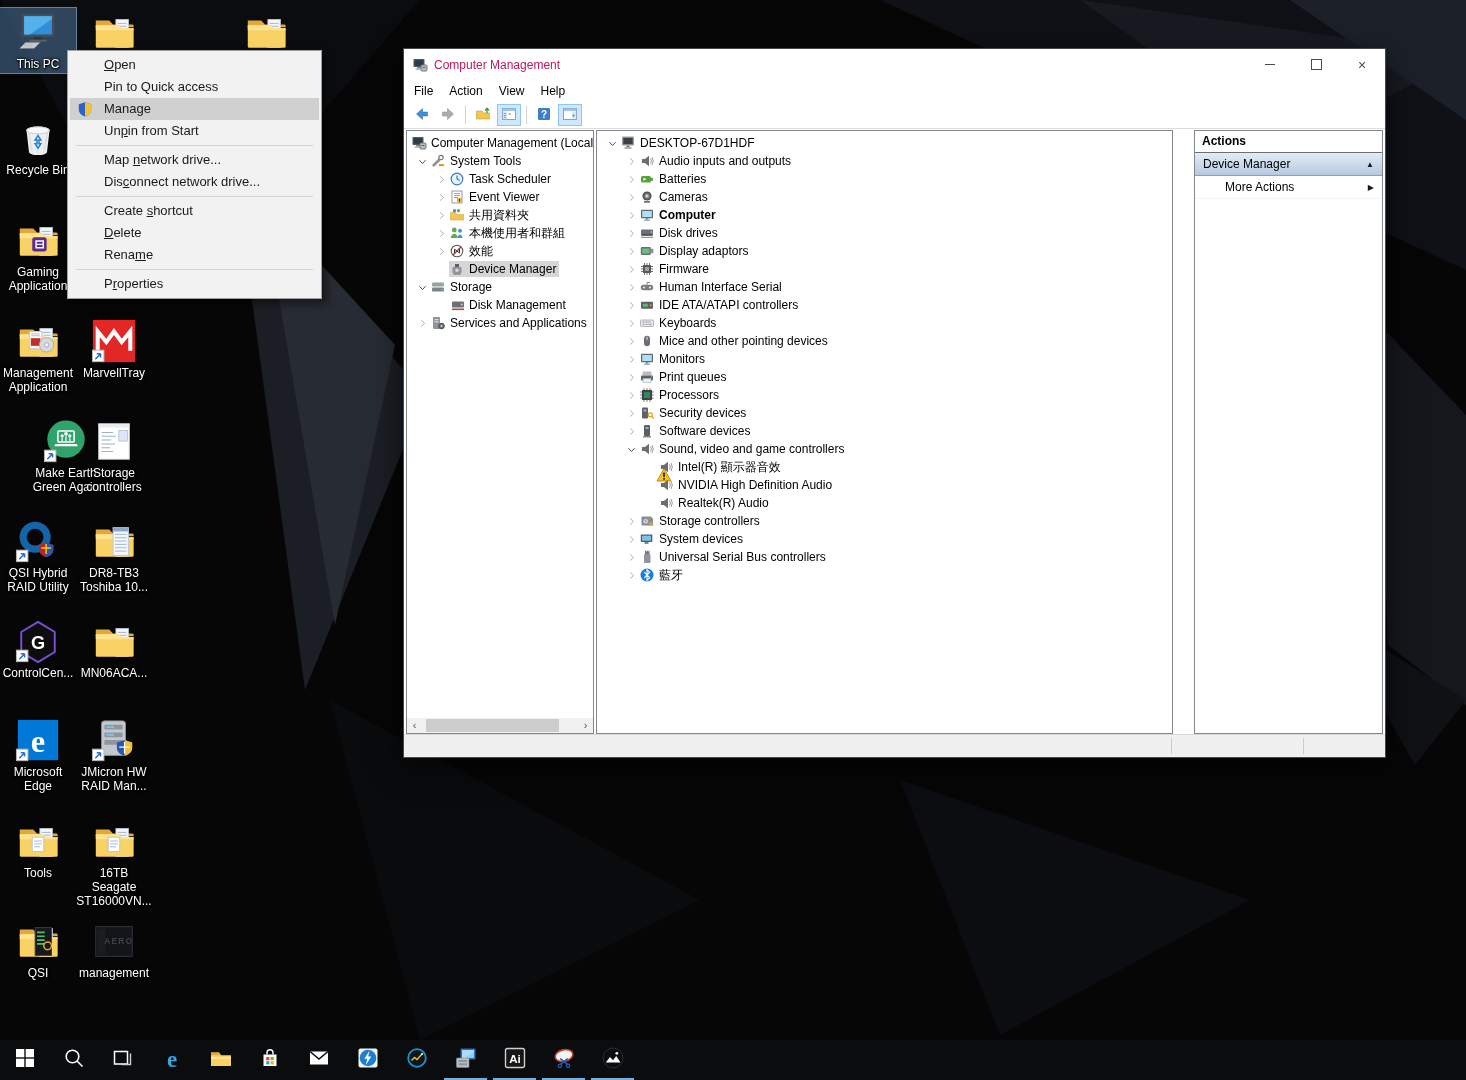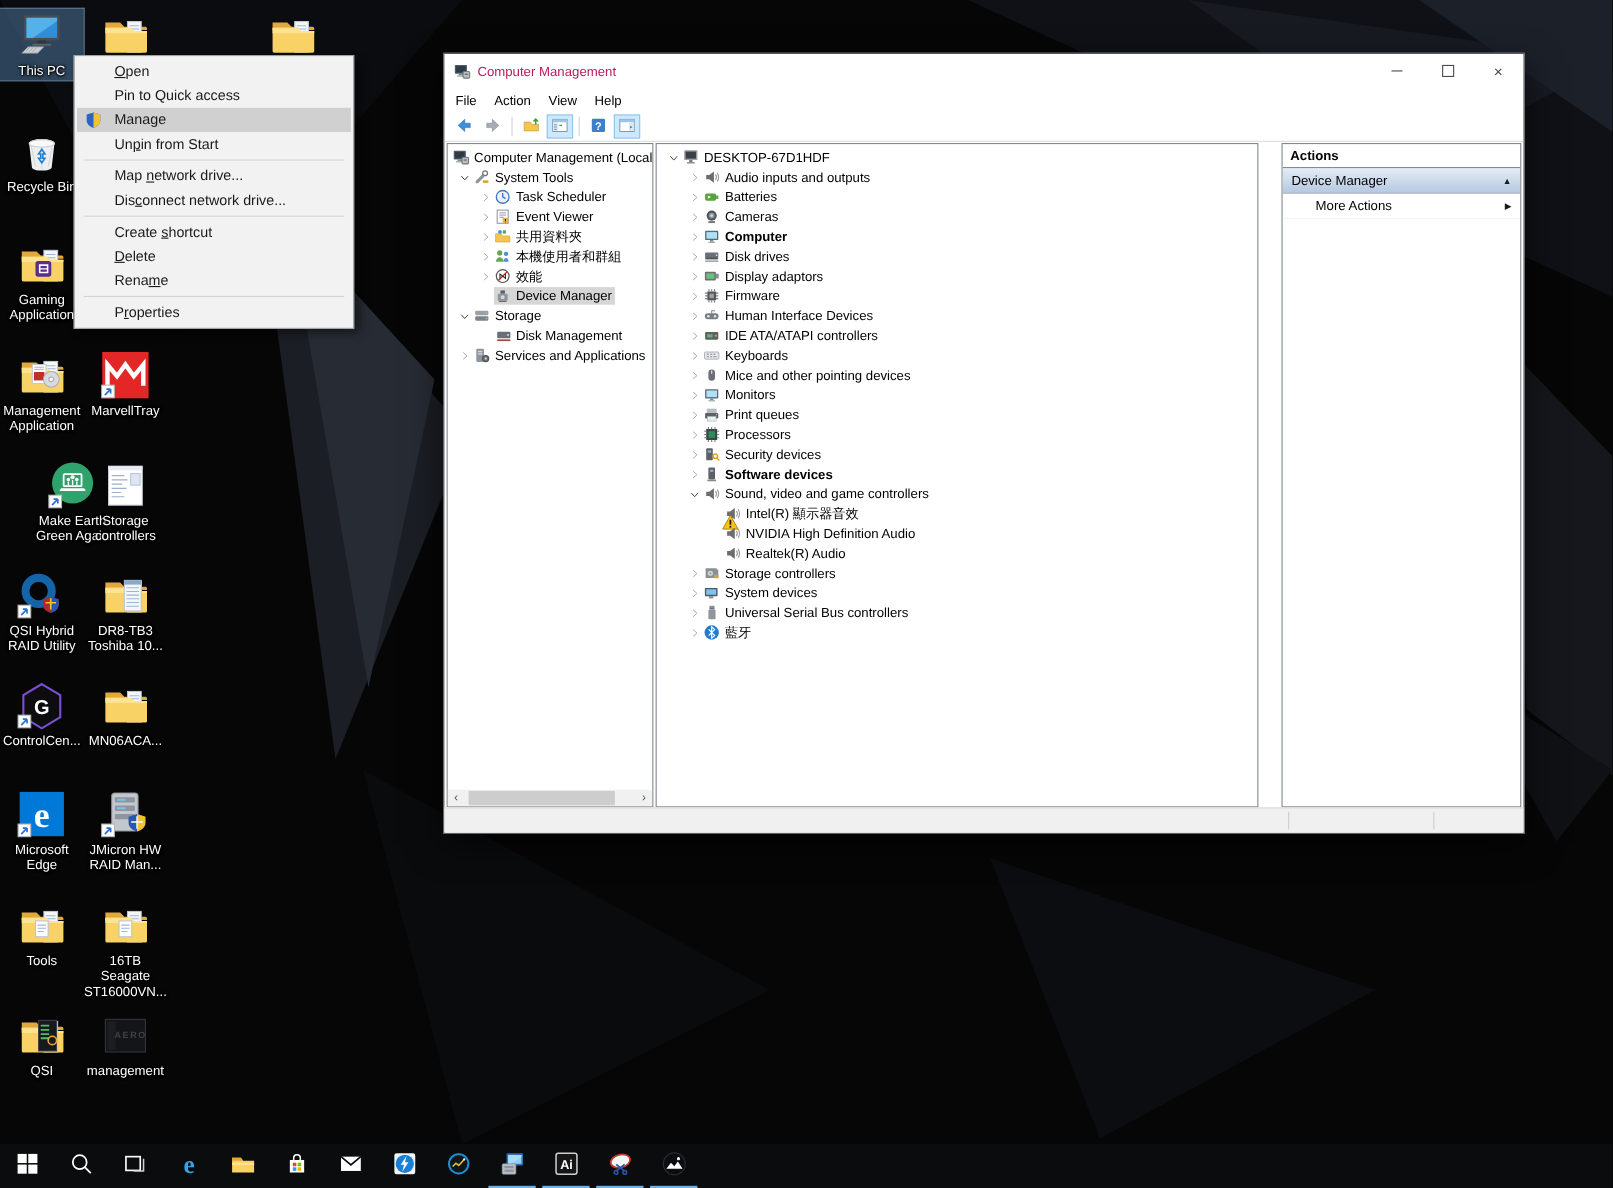--- a/index.html
+++ b/index.html
@@ -40,21 +40,21 @@
   .toolbar{height:26px;display:flex;align-items:center;padding-left:5px;border-bottom:1px solid #dcdcdc;}
   .tbtn{width:24px;height:22px;display:flex;align-items:center;justify-content:center;margin:0 1px;box-sizing:border-box;}
   .tbtn.checked{background:#cde8ff;border:1px solid #90c5ec;}
   .tbtn svg{width:16px;height:16px;}
   .tsep{width:1px;height:18px;background:#d2d2d2;margin:0 4px;}
 
   .panes{position:absolute;left:2px;right:2px;top:81px;bottom:23px;display:flex;}
   .pane{border:1px solid #828790;background:#fff;box-sizing:border-box;overflow:hidden;position:relative;}
   .pane.left{width:188px;flex:0 0 auto;}
   .pane.center{flex:1 1 auto;margin-left:2px;}
-  .pane.right{width:218px;flex:0 0 auto;margin-left:21px;}
+  .pane.right{width:189px;flex:0 0 auto;margin-left:21px;}
 
   .trow{height:18px;display:flex;align-items:center;white-space:nowrap;font-size:12px;}
   .chev{width:16px;height:16px;flex:0 0 16px;display:flex;align-items:center;justify-content:center;}
   .chev svg{width:11px;height:11px;}
   .nico{width:17px;height:16px;flex:0 0 17px;position:relative;}
   .nico svg{width:16px;height:16px;}
   .nlabel{padding:1px 3px;}
   .nwrap{display:flex;align-items:center;}
   .nwrap.selected{background:#d6d6d6;}
   .warn-badge{position:absolute;left:-2px;bottom:-1px;width:9px;height:9px;}
@@ -751,21 +751,21 @@
                 <path d="M6 3.5l5 4.5-5 4.5" fill="none" stroke="#a6a6a6" stroke-width="1.3"></path>
               </svg>
             </span>
             <span class="nwrap">
               <span class="nico"><svg viewBox="0 0 16 16" width="100%" height="100%" xmlns="http://www.w3.org/2000/svg">
                   <rect x="1.8" y="5.8" width="12.4" height="5.4" rx="2.7" fill="#787d83"></rect>
                   <circle cx="5" cy="8.5" r="1.1" fill="#e8e8e8"></circle>
                   <circle cx="11" cy="8.5" r="1.1" fill="#e8e8e8"></circle>
                   <path d="M8 5.8V3.5h3" stroke="#888" fill="none"></path>
                 </svg></span>
-              <span class="nlabel">Human Interface Devices</span>
+              <span class="nlabel">Human Interface Serial</span>
             </span>
           </div>
           <div class="trow" style="padding-left: 26px;">
             <span class="chev">
               <svg viewBox="0 0 16 16" width="100%" height="100%" xmlns="http://www.w3.org/2000/svg">
                 <path d="M6 3.5l5 4.5-5 4.5" fill="none" stroke="#a6a6a6" stroke-width="1.3"></path>
               </svg>
             </span>
             <span class="nwrap">
               <span class="nico"><svg viewBox="0 0 16 16" width="100%" height="100%" xmlns="http://www.w3.org/2000/svg">
@@ -860,21 +860,21 @@
             <span class="nwrap">
               <span class="nico"><svg viewBox="0 0 16 16" width="100%" height="100%" xmlns="http://www.w3.org/2000/svg">
                   <rect x="3" y="2.5" width="6" height="11" rx="1" fill="#5d6166"></rect>
                   <rect x="4.5" y="4.5" width="3" height="2" fill="#9ad"></rect>
                   <circle cx="11.3" cy="9.8" r="2" fill="none" stroke="#d9a514" stroke-width="1.3"></circle>
                   <path d="M12.7 11.3l2.3 2.3" stroke="#d9a514" stroke-width="1.3"></path>
                 </svg></span>
               <span class="nlabel">Security devices</span>
             </span>
           </div>
-          <div class="trow" style="padding-left: 26px; font-weight: bold;">
+          <div class="trow" style="padding-left: 26px;">
             <span class="chev">
               <svg viewBox="0 0 16 16" width="100%" height="100%" xmlns="http://www.w3.org/2000/svg">
                 <path d="M6 3.5l5 4.5-5 4.5" fill="none" stroke="#a6a6a6" stroke-width="1.3"></path>
               </svg>
             </span>
             <span class="nwrap">
               <span class="nico"><svg viewBox="0 0 16 16" width="100%" height="100%" xmlns="http://www.w3.org/2000/svg">
                   <rect x="5" y="2" width="6" height="11" rx="1" fill="#5d6166"></rect>
                   <rect x="6.5" y="4" width="3" height="2" fill="#9ad"></rect>
                   <rect x="4" y="13" width="8" height="1.5" fill="#888"></rect>

